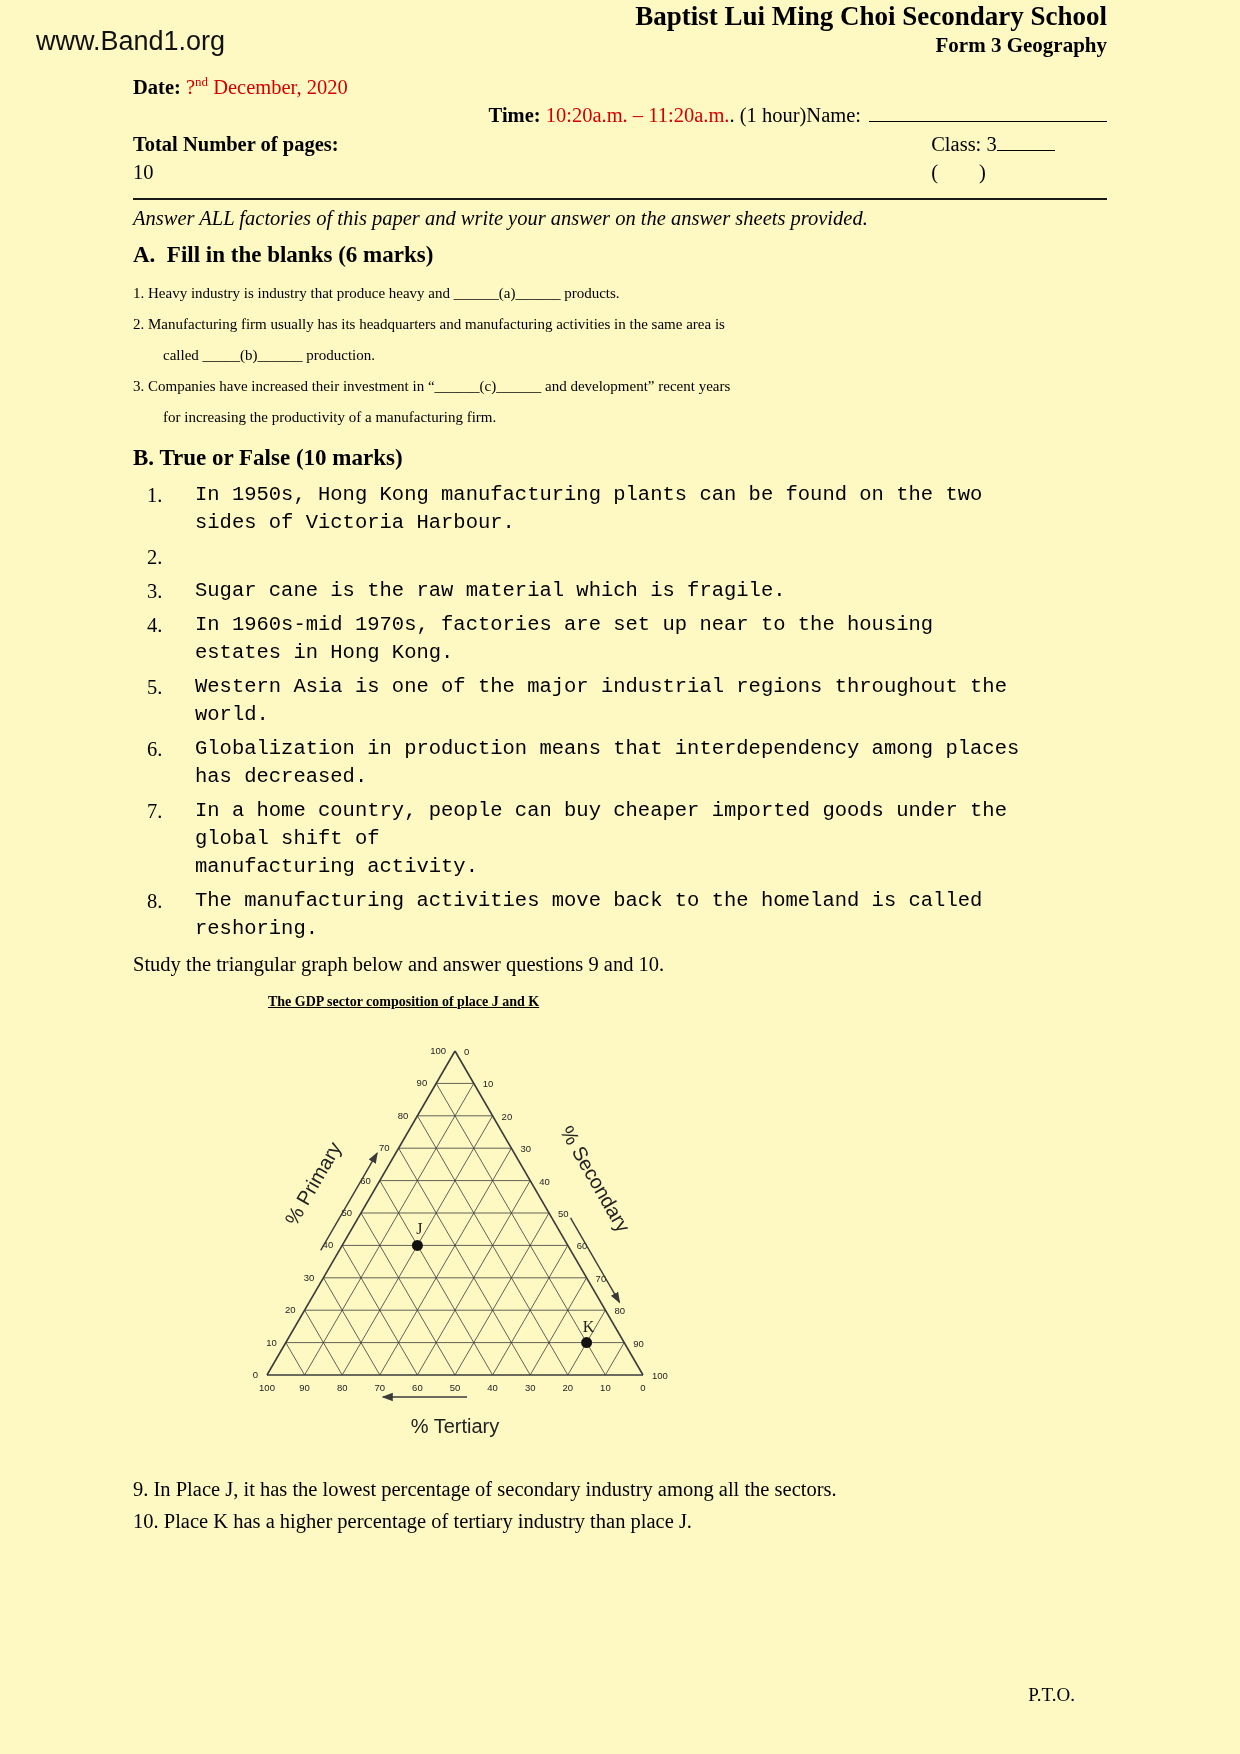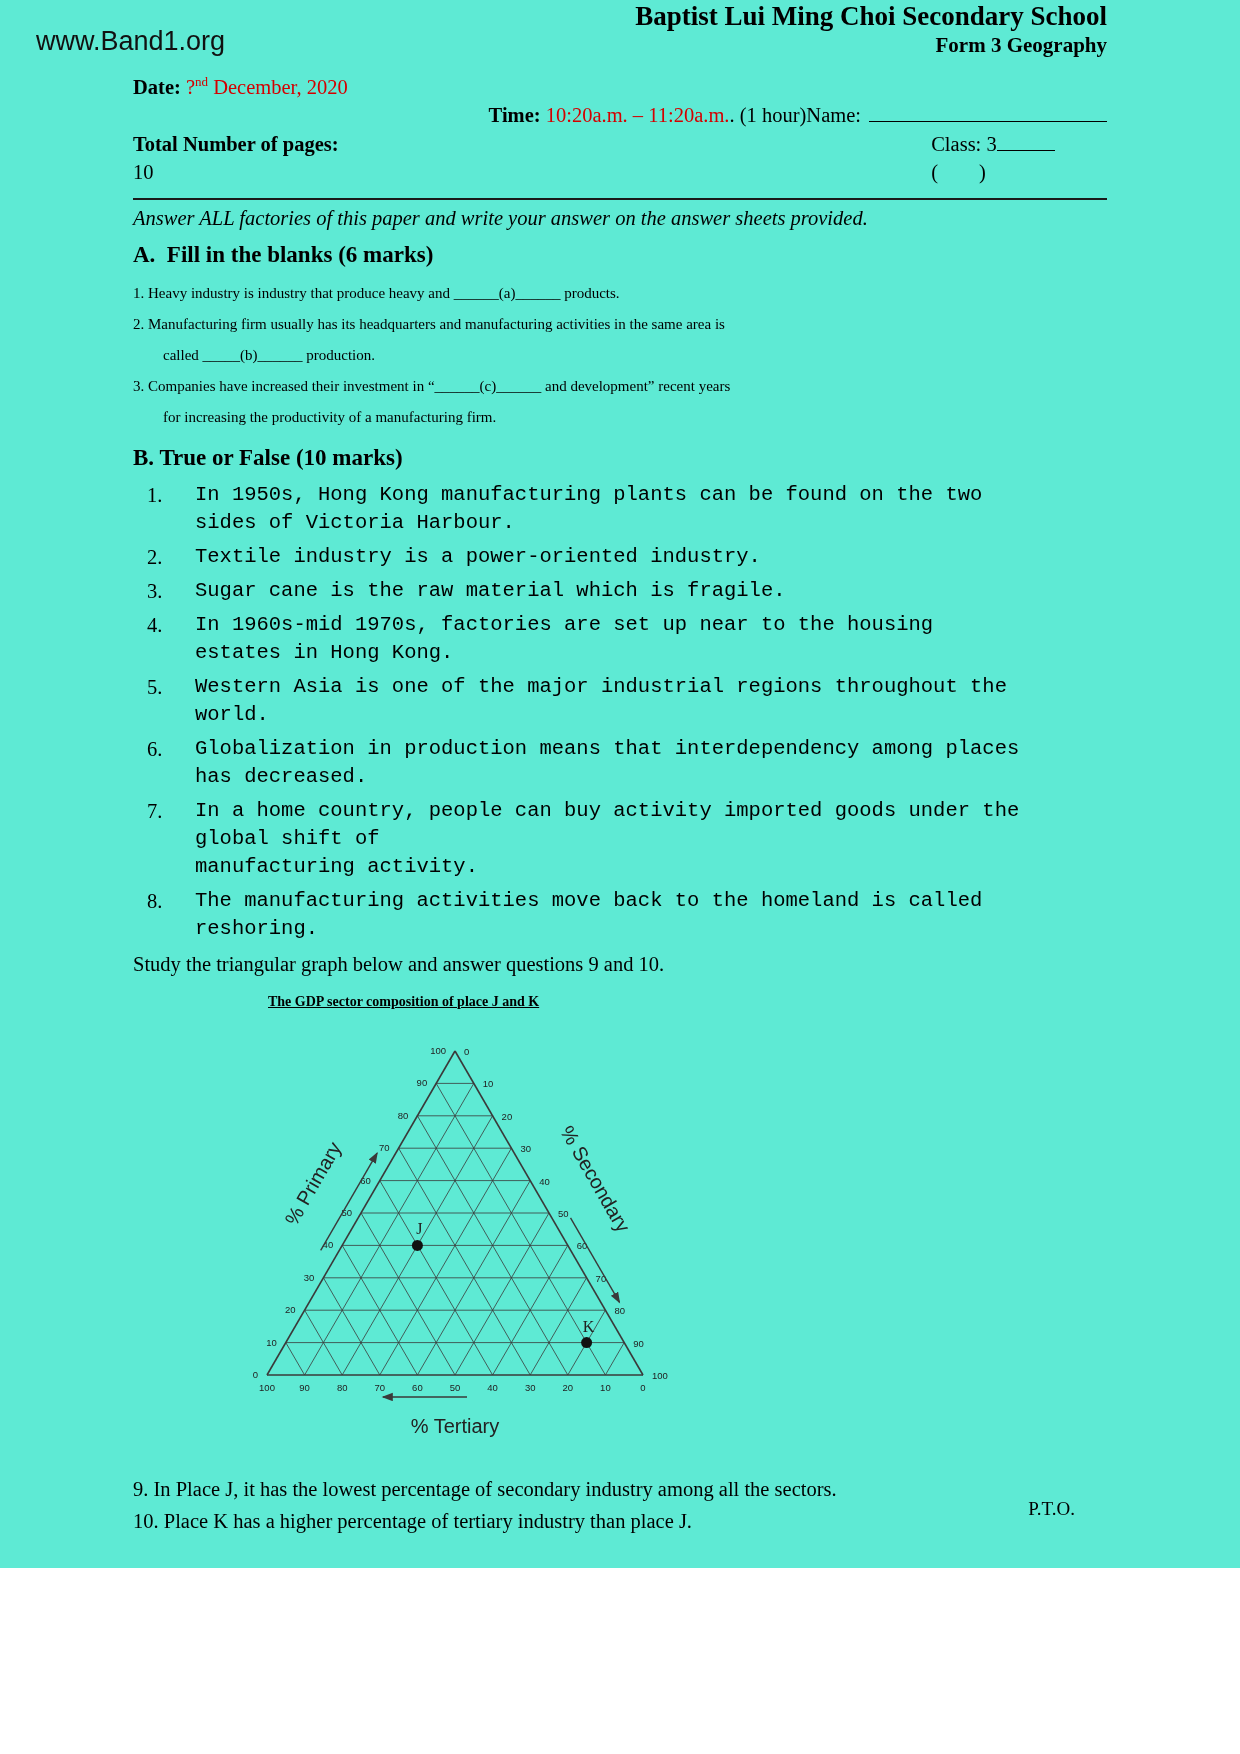--- a/index.html
+++ b/index.html
@@ -1,20 +1,20 @@
 <!DOCTYPE html>
 <html><head>
 <meta charset="utf-8">
 <style>
   * { margin:0; padding:0; box-sizing:border-box; }
   html,body { background:#ffffff; }
   .page {
     position:relative;
-    width:1240px; height:1568px;
-    background:#5eead4;
+    width:1240px; height:1754px;
+    background:#fef9c3;
     font-family:"Liberation Serif", serif;
     color:#000;
     overflow:hidden;
   }
   .watermark {
     position:absolute; top:26px; left:36px;
     font-family:"Liberation Sans", sans-serif;
     font-size:27px; color:#111;
   }
   .content { padding:0 133px; }
@@ -120,23 +120,20 @@
 
     <div class="qb-wrap">
       <div class="qb">
         <span class="num">1.</span>
         <div class="txt">
             <div>In 1950s, Hong Kong manufacturing plants can be found on the two sides of Victoria Harbour.</div>
           </div>
       </div>
       <div class="qb">
         <span class="num">2.</span>
-        <div class="txt">
-            <div>Textile industry is a power-oriented industry.</div>
-          </div>
       </div>
       <div class="qb">
         <span class="num">3.</span>
         <div class="txt">
             <div>Sugar cane is the raw material which is fragile.</div>
           </div>
       </div>
       <div class="qb">
         <span class="num">4.</span>
         <div class="txt">
@@ -151,21 +148,21 @@
       </div>
       <div class="qb">
         <span class="num">6.</span>
         <div class="txt">
             <div>Globalization in production means that interdependency among places has decreased.</div>
           </div>
       </div>
       <div class="qb">
         <span class="num">7.</span>
         <div class="txt">
-          <div>In a home country, people can buy activity imported goods under the global shift of</div>
+          <div>In a home country, people can buy cheaper imported goods under the global shift of</div>
           <div>manufacturing activity.</div>
         </div>
       </div>
       <div class="qb">
         <span class="num">8.</span>
         <div class="txt">
             <div>The manufacturing activities move back to the homeland is called reshoring.</div>
           </div>
       </div>
     </div>

